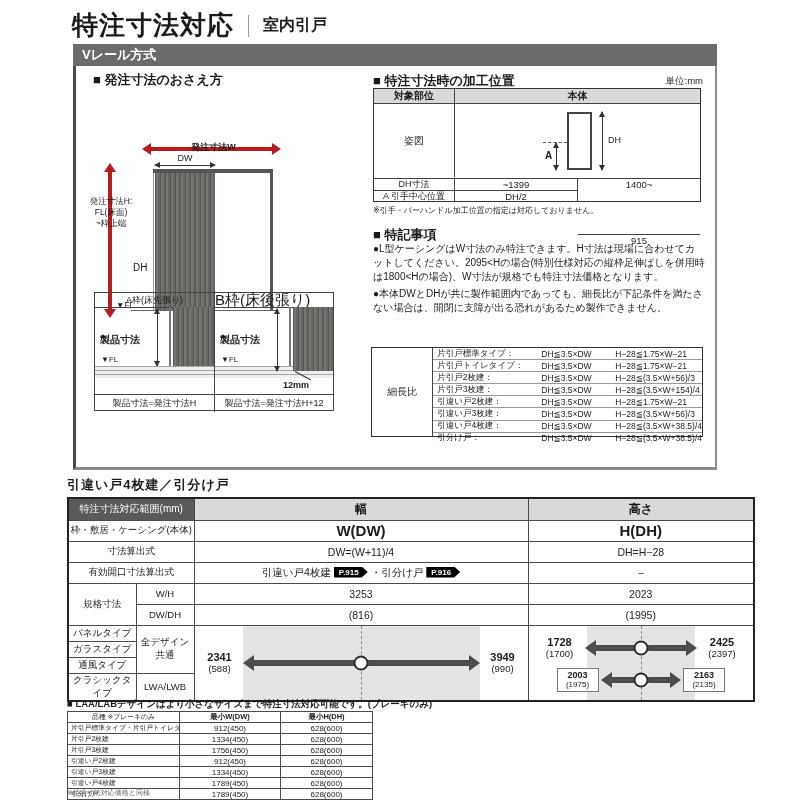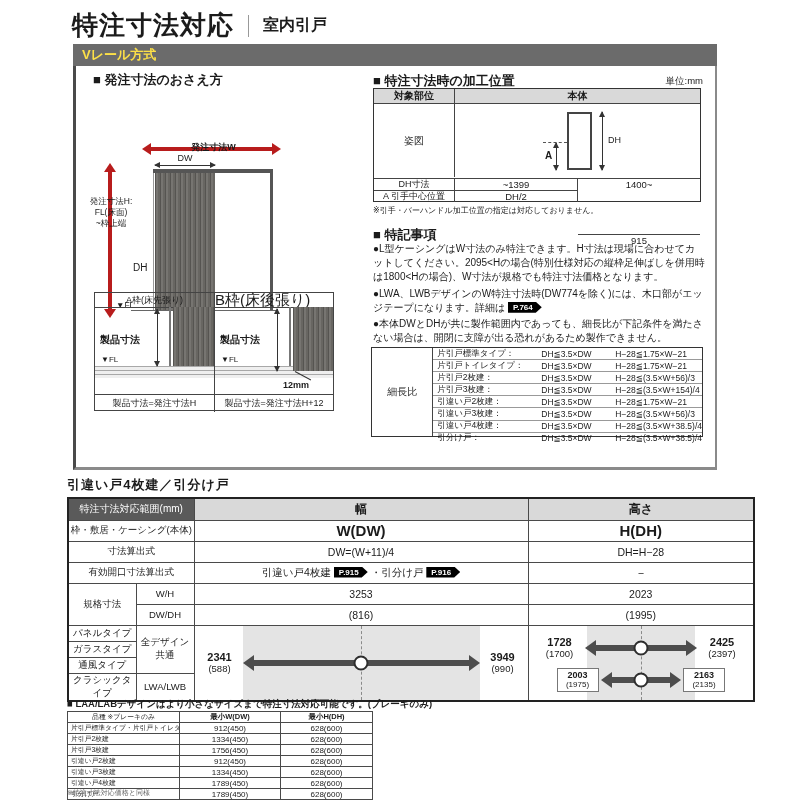--- a/index.html
+++ b/index.html
@@ -3,21 +3,21 @@
 <meta charset="utf-8">
 <style>
   html,body{margin:0;padding:0;background:#fff;}
   #root{position:relative;width:800px;height:800px;background:#fff;overflow:hidden;
         font-family:"Liberation Sans","DejaVu Sans",sans-serif;color:#1b1b1b;}
   .abs{position:absolute;}
   
   .title{font-size:26px;font-weight:bold;letter-spacing:1px;}
   .subtitle{font-size:16px;font-weight:bold;}
   .tdiv{width:1px;height:22px;background:#999;}
-  .vbar{background:#6b6b6b;color:#fde047;font-size:13px;font-weight:bold;line-height:22px;padding-left:9px;box-sizing:border-box;}
+  .vbar{background:#6b6b6b;color:#ffffff;font-size:13px;font-weight:bold;line-height:22px;padding-left:9px;box-sizing:border-box;}
   .panel{background:#fff;border-left:3px solid #4a4a4a;border-right:2px solid #8a8a8a;border-bottom:3px solid #8a8a8a;box-sizing:border-box;}
   .h2{font-size:13px;font-weight:bold;}
   .h3{font-size:13px;font-weight:bold;letter-spacing:1px;}
   
   .wood{background:#6e6c68;background-image:repeating-linear-gradient(90deg,rgba(0,0,0,.22) 0 1px,rgba(255,255,255,.06) 1px 3px,rgba(0,0,0,.06) 3px 5px);}
   .floor{background:repeating-linear-gradient(180deg,#a8a8a8 0 1px,#efefef 1px 4px);}
   
   .dar{position:absolute;background:#b81c1c;}
   .dar.h{height:4px;}
   .dar.h::before{content:"";position:absolute;left:-8px;top:-4px;border:6px solid transparent;border-left:0;border-right:9px solid #b81c1c;}
@@ -151,24 +151,20 @@
       <div class="abs" style="left:204px;top:89px;width:122px;height:11px;border-top:1px solid #444;font-size:9.5px;text-align:center;line-height:11px;">1400~</div>
       <div class="abs" style="left:0;top:101px;width:80px;height:11px;border-top:1px solid #444;border-right:1px solid #444;font-size:9px;text-align:center;line-height:11px;">A 引手中心位置</div>
       <div class="abs" style="left:81px;top:101px;width:122px;height:11px;border-top:1px solid #444;border-right:1px solid #444;font-size:9.5px;text-align:center;line-height:11px;">DH/2</div>
       <div class="abs" style="left:204px;top:101px;width:122px;height:11px;border-top:1px solid #444;font-size:9.5px;text-align:center;line-height:11px;margin-top:44px;">915</div>
     </div>
     <div class="abs note9" style="left:297px;top:139px;">※引手・バーハンドル加工位置の指定は対応しておりません。</div>
 
     <div class="abs h2" style="left:297px;top:160px;">■ 特記事項</div>
     <div class="abs bullets" style="left:297px;top:176px;width:332px;">
       <div class="bullet">●L型ケーシングはW寸法のみ特注できます。H寸法は現場に合わせてカットしてください。2095&lt;Hの場合(特別仕様対応の縦枠足伸ばしを併用時は1800&lt;Hの場合)、W寸法が規格でも特注寸法価格となります。</div>
-      <div class="bullet">
-        <span>●LWA、LWBデザインのW特注寸法時(DW774を除く)には、木口部がエッジテープになります。詳細は</span>
-        <span class="pb">P.764</span>
-      </div>
       <div class="bullet">●本体DWとDHが共に製作範囲内であっても、細長比が下記条件を満たさない場合は、開閉に支障が出る恐れがあるため製作できません。</div>
     </div>
 
     <div class="abs" style="left:295px;top:281px;width:332px;height:90px;border:1.5px solid #333;box-sizing:border-box;display:flex;">
       <div style="width:74px;border-right:1px solid #444;display:flex;align-items:center;justify-content:center;font-size:10px;">細長比</div>
       <div style="flex:1;display:flex;flex-direction:column;">
         <div class="slrow">
             <span style="width:104px;padding-left:4px;">片引戸標準タイプ：</span>
             <span style="width:74px;">DH≦3.5×DW</span>
             <span>H−28≦1.75×W−21</span>

